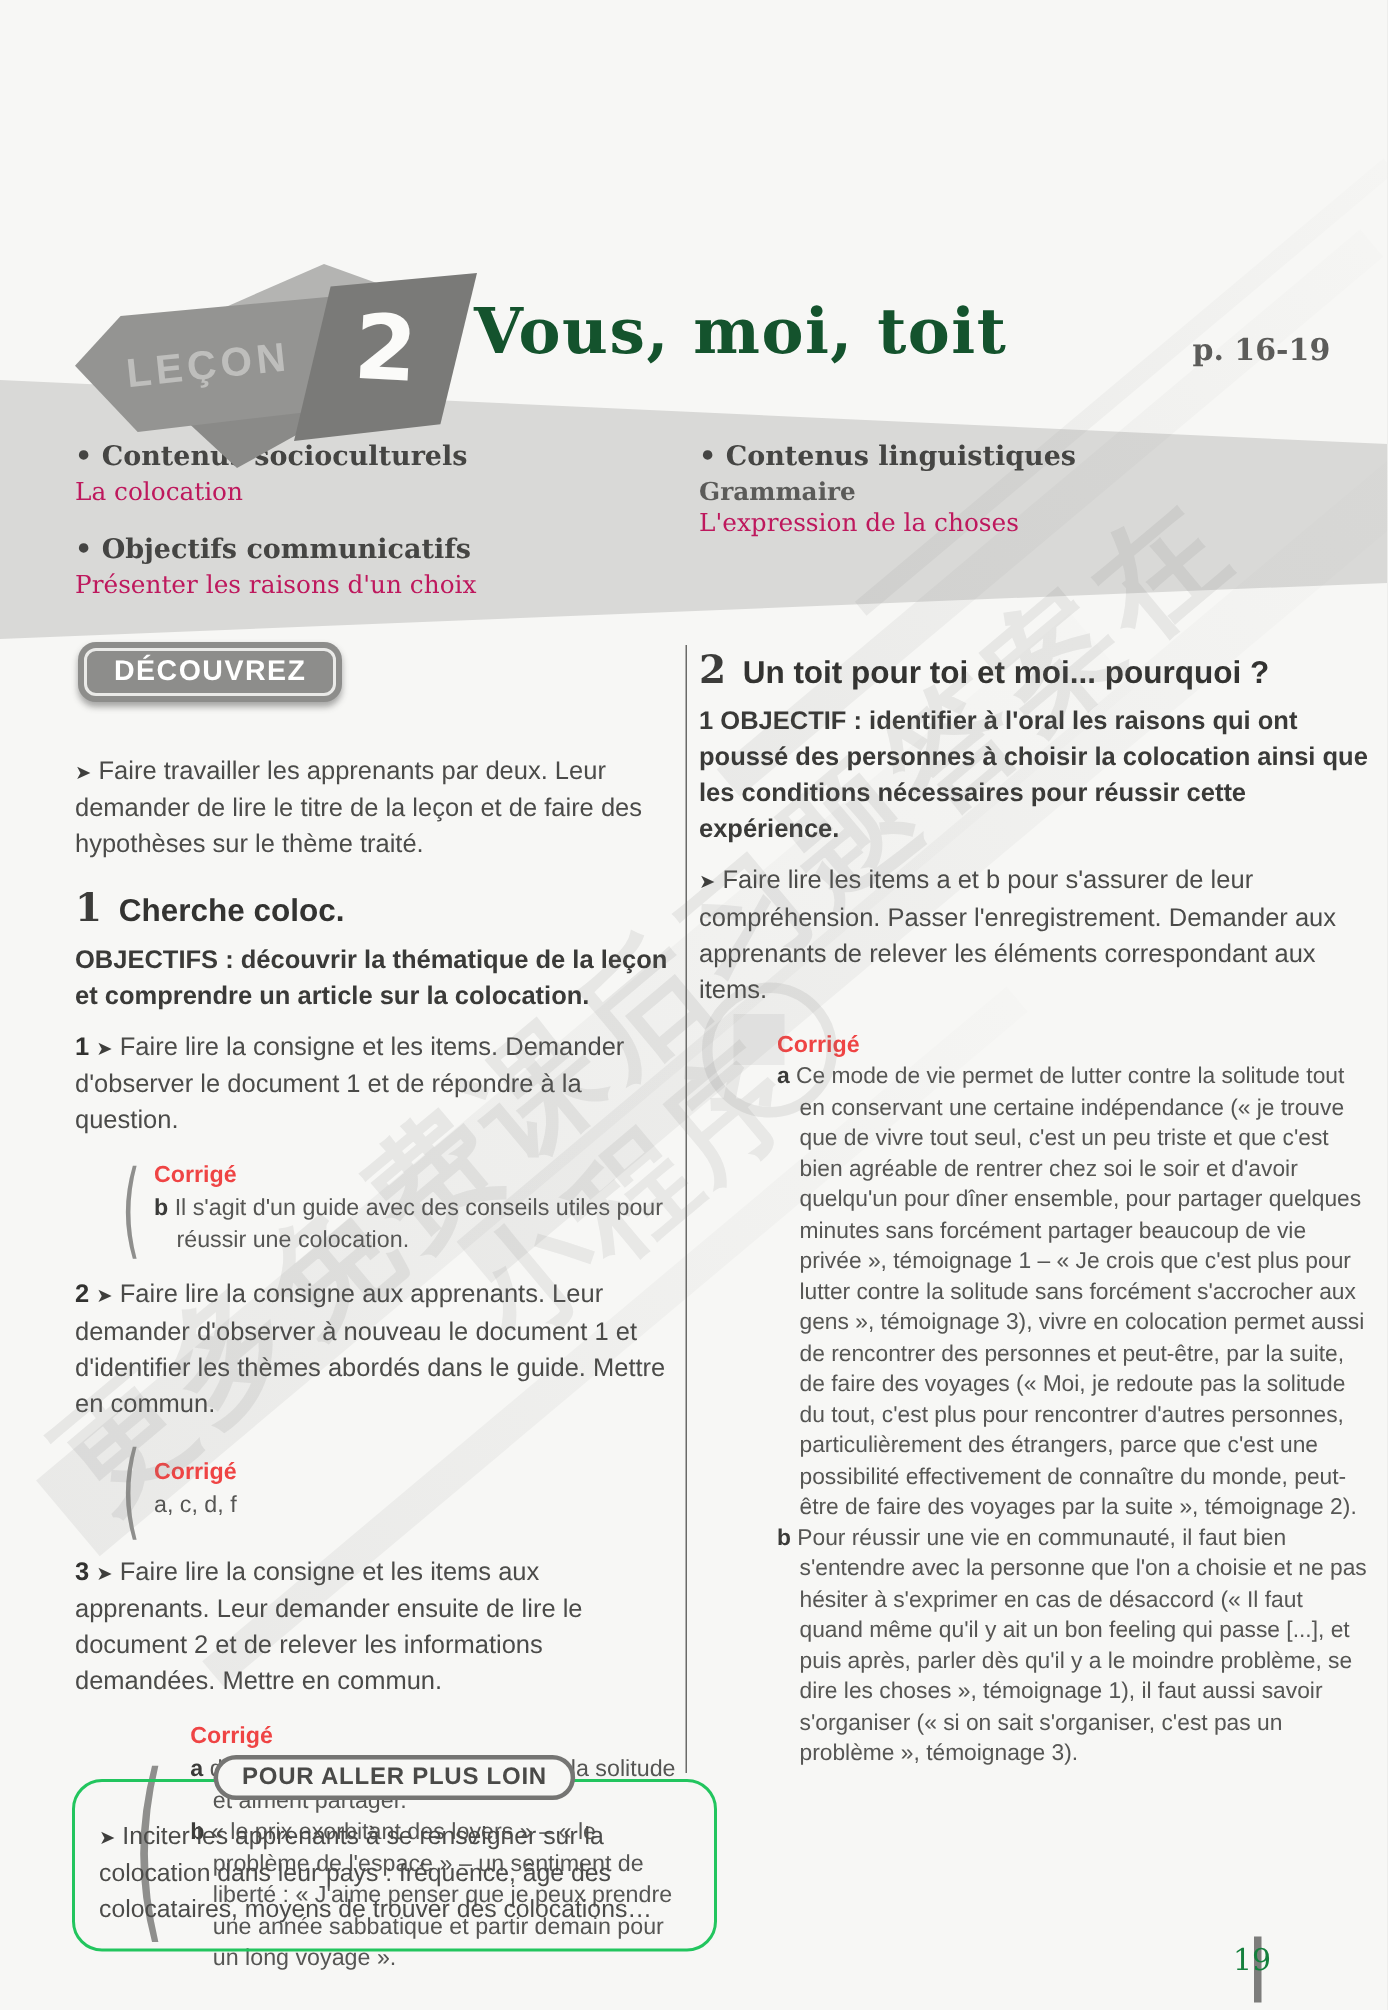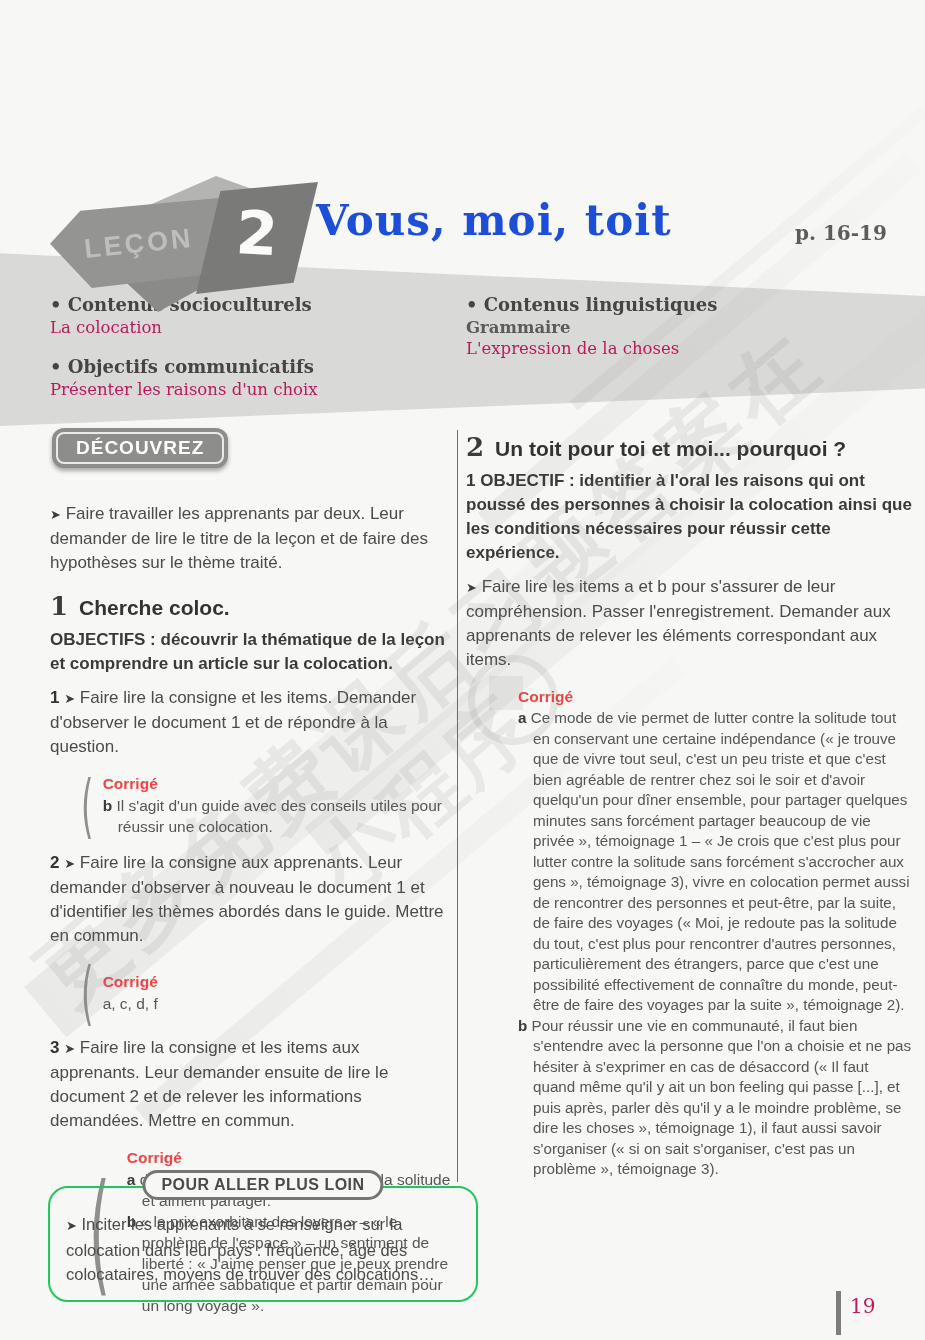--- a/index.html
+++ b/index.html
@@ -11,21 +11,21 @@
 
   
   .badge-wrap { position:absolute; left:46px; top:176px; width:280px; height:140px; z-index:5; }
   .b-top  { position:absolute; left:92px;  top:0;    width:150px; height:62px;  background:#b4b4b2; clip-path:polygon(0 55%, 52% 0, 100% 42%, 46% 100%); }
   .b-fold { position:absolute; left:58px;  top:86px; width:135px; height:50px;  background:#8a8a88; clip-path:polygon(0 0, 100% 10%, 40% 100%); }
   .b-main { position:absolute; left:4px;   top:20px; width:190px; height:92px;  background:#949492; clip-path:polygon(0 52%, 16% 16%, 100% 0, 88% 84%, 22% 100%); }
   .b-main span { display:block; margin:30px 0 0 34px; font-weight:bold; font-size:27px; color:#bebebc; letter-spacing:3px; transform:rotate(-6deg); }
   .b-two  { position:absolute; left:150px; top:6px;  width:122px; height:112px; background:#7a7a78; clip-path:polygon(20% 8%, 100% 0, 80% 90%, 0 100%); }
   .b-two span { display:block; text-align:center; margin-top:16px; font-family:"DejaVu Sans",sans-serif; font-weight:bold; font-size:60px; color:#fbfbf9; transform:rotate(3deg); }
 
-  .title   { position:absolute; left:316px; top:196px; z-index:5; font-family:"DejaVu Serif",serif; font-weight:bold; font-size:42px; letter-spacing:1px; color:#1d4ed8; }
+  .title   { position:absolute; left:316px; top:196px; z-index:5; font-family:"DejaVu Serif",serif; font-weight:bold; font-size:42px; letter-spacing:1px; color:#14532d; }
   .pageref { position:absolute; left:795px; top:221px; z-index:5; font-family:"DejaVu Serif",serif; font-weight:bold; font-size:20px; color:#5c5c5a; }
 
   
   .band { position:absolute; left:0; top:248px; width:925px; height:178px; z-index:1;
           background:#d9d9d7; clip-path:polygon(0 3%, 100% 27%, 100% 79%, 0 100%); }
 
   
   .sum { position:absolute; top:294px; z-index:3; width:400px; }
   .sum.c1 { left:50px; } .sum.c2 { left:466px; }
   .sum-h { margin:0 0 3px; font-family:"DejaVu Serif",serif; font-weight:bold; font-size:18px; color:#454543; }
@@ -65,21 +65,21 @@
   .corrigeR { margin:2px 0 0 52px; }
   .corrigeR .ci { font-size:15.2px; line-height:20.5px; }
 
   
   .plusloin { position:absolute; left:48px; top:1186px; width:394px; z-index:3; border:2px solid #22c55e; border-radius:20px; padding:24px 16px 14px 16px; }
   .pl-label { position:absolute; top:-18px; left:50%; transform:translateX(-50%); background:#f7f7f5; border:3px solid #757573; border-radius:18px; padding:3px 16px; font-weight:bold; font-size:16px; color:#4a4a48; letter-spacing:.5px; white-space:nowrap; }
   .plusloin p { margin:0; font-size:16.5px; line-height:24px; color:#4b4b49; }
 
   
   .pn-bar { position:absolute; left:836px; top:1291px; width:5px; height:44px; background:#7d7d7b; z-index:3; }
-  .pn { position:absolute; left:850px; top:1294px; font-family:"DejaVu Serif",serif; font-size:20px; color:#be185d; z-index:3; }
+  .pn { position:absolute; left:822px; top:1294px; font-family:"DejaVu Serif",serif; font-size:20px; color:#15803d; z-index:3; }
 
   
   .wm { position:absolute; z-index:6; pointer-events:none; white-space:nowrap; font-family:"DejaVu Sans",sans-serif; font-weight:bold; transform:rotate(-40deg); }
   .wm1 { left:-80px; top:612px; width:1020px; text-align:center; font-size:84px; letter-spacing:6px; color:rgba(125,125,125,0.13); }
   .wm2 { left:268px; top:742px; width:310px; text-align:center; font-size:80px; letter-spacing:4px; color:rgba(125,125,125,0.12); }
   .wm-circle { position:absolute; left:468px; top:655px; width:76px; height:76px; border:7px solid rgba(120,120,120,0.14); border-radius:50%; z-index:6; pointer-events:none; }
   .wm-circle i { position:absolute; left:14px; top:14px; width:34px; height:34px; background:rgba(120,120,120,0.10); }
   .streak { position:absolute; z-index:2; pointer-events:none; transform:rotate(-40deg);
             background:linear-gradient(90deg, rgba(150,150,150,0.14), rgba(150,150,150,0.02)); }
   .s1 { left:-60px; top:690px; width:900px; height:66px; }

